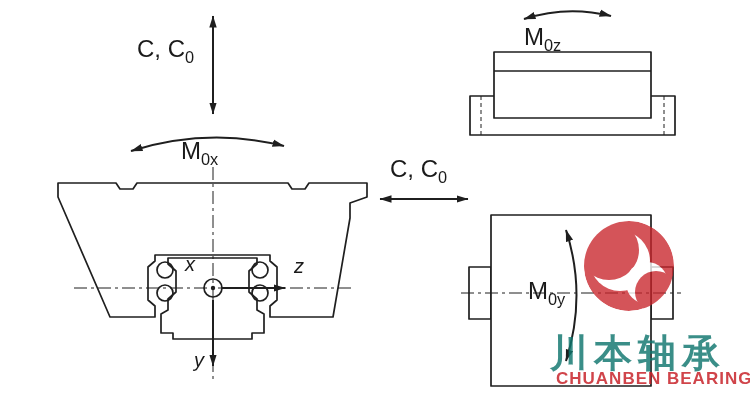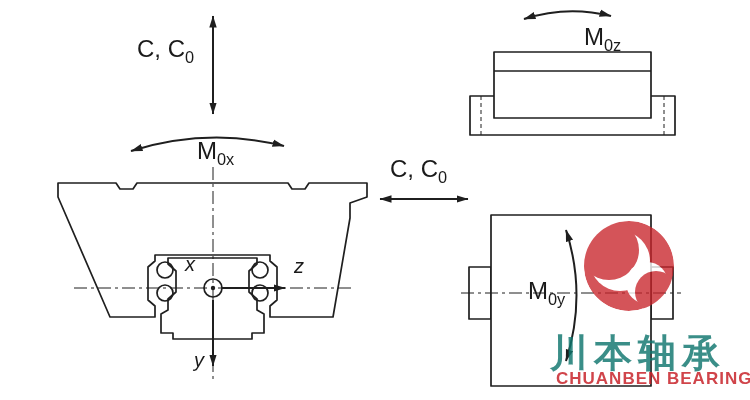--- a/index.html
+++ b/index.html
@@ -86,25 +86,25 @@
       <circle cx="609" cy="250" r="30" fill="#c8242b"></circle>
       <circle cx="647" cy="283" r="21" fill="#ffffff"></circle>
       <circle cx="656" cy="292" r="21" fill="#c8242b"></circle>
     </g>
   </svg>
 
   <div class="label big" style="left:137px; top:36px">
     <span>C, C</span><sub>0</sub>
   </div>
 
-  <div class="label big" style="left:197px; top:138px">
+  <div class="label big" style="left:181px; top:138px">
     <span>M</span><sub>0x</sub>
   </div>
 
-  <div class="label big" style="left:584px; top:24px">
+  <div class="label big" style="left:524px; top:24px">
     <span>M</span><sub>0z</sub>
   </div>
 
   <div class="label big" style="left:390px; top:156px">
     <span>C, C</span><sub>0</sub>
   </div>
 
   <div class="label big" style="left:528px; top:278px">
     <span>M</span><sub>0y</sub>
   </div>

